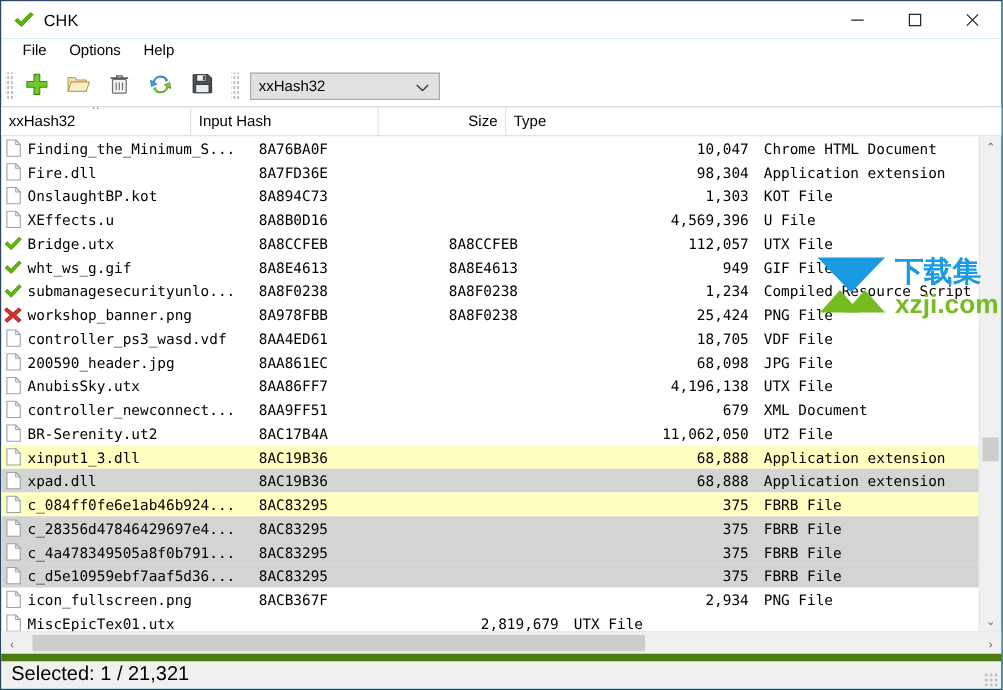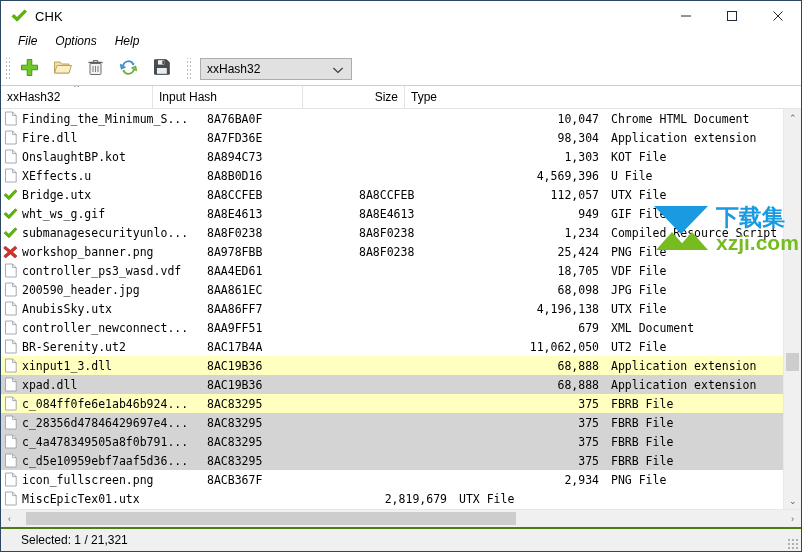--- a/index.html
+++ b/index.html
@@ -36,25 +36,24 @@
   }
   .winbtns{margin-left:auto;display:flex;height:30px;}
   .winbtn{
     width:46px;height:30px;display:flex;align-items:center;justify-content:center;
     background:transparent;border:0;padding:0;cursor:default;
   }
   .winbtn svg{display:block;}
   
   .menubar{
     height:21px;flex:0 0 21px;
-    display:flex;align-items:center;
+    display:flex;align-items:flex-start;
     padding-left:8px;
     background:#ffffff;
     font-size:12px;
-    font-style:italic;
   }
   .menu-item{
     padding:2px 9px 3px 9px;
     line-height:15px;
     color:#000;
     cursor:default;
   }
   
   .toolbar{
     height:33px;flex:0 0 33px;
@@ -197,24 +196,24 @@
   }
   .htrack{flex:1 1 auto;position:relative;}
   .hthumb{
     position:absolute;top:2px;bottom:2px;
     background:#cdcdcd;
   }
   
   .statusbar{
     height:22px;flex:0 0 22px;
     background:#f0f0f0;
-    border-top:2px solid #4d7c0f;
+    border-top:6px solid #4d7c0f;
     display:flex;align-items:center;
-    font-size:12px;
-    padding-left:20px;
+    font-size:16px;
+    padding-left:8px;
     position:relative;
   }
   .grip-corner{
     position:absolute;right:3px;bottom:2px;
     width:11px;height:11px;
     background-image:radial-gradient(#b0b0b0 0.9px, transparent 1px);
     background-size:4px 4px;
     background-position:0 0;
   }
   

